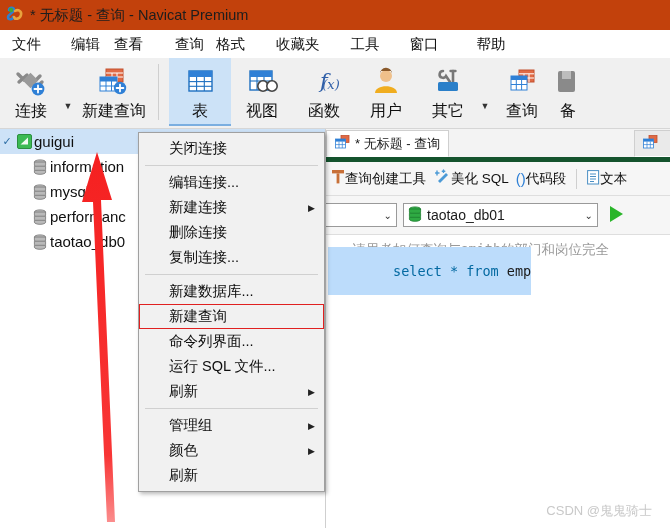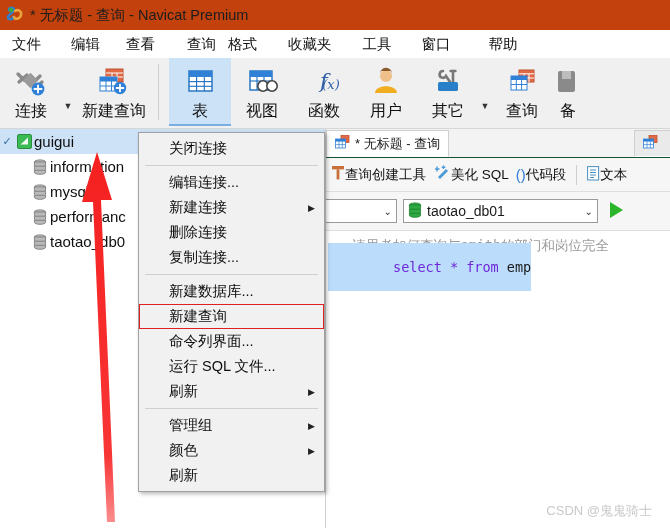--- a/index.html
+++ b/index.html
@@ -54,39 +54,39 @@
   .tw-arrow{width:14px;text-align:center;font-size:11px;color:#2b6ca3;flex:none;}
   .tw-icon{width:20px;display:flex;align-items:center;justify-content:center;flex:none;}
   .tw-label{font-size:15px;color:#0f0f0f;}
   .tree-child{padding-left:30px;}
   
   #rightpane{
     position:absolute;left:325px;top:129px;width:345px;height:399px;
     background:#ffffff;overflow:hidden;border-left:1px solid #cfcfcf;
   }
   #tabstrip{height:28px;background:#f3f3f3;display:flex;align-items:flex-end;
-    border-bottom:1px solid #14532d;position:relative;}
+    border-bottom:5px solid #14532d;position:relative;}
   .qtab{height:27px;display:flex;align-items:center;gap:5px;padding:0 8px;
     background:#ffffff;border:1px solid #cfcfcf;border-bottom:1px solid #ffffff;
     font-size:13px;white-space:nowrap;box-sizing:border-box;}
   .qtab.second{margin-left:auto;border-right:none;}
   #qtoolbar{height:33px;display:flex;align-items:center;gap:5px;
     background:#f6f6f6;border-bottom:1px solid #dedede;padding-left:5px;white-space:nowrap;}
   .qt-item{display:flex;align-items:center;font-size:13.5px;color:#111;}
   .qt-div{width:1px;height:20px;background:#cfcfcf;margin:0 5px;}
   #selectorrow{height:38px;display:flex;align-items:center;gap:6px;
     background:#f6f6f6;border-bottom:1px solid #dedede;padding:0 4px;}
   .combo{height:24px;border:1px solid #9a9a9a;background:#fff;display:flex;
     align-items:center;gap:5px;padding:0 4px;box-sizing:border-box;font-size:14px;}
   .combo .cv{flex:1;overflow:hidden;white-space:nowrap;}
   .combo .chev{font-size:10px;color:#333;padding-left:4px;}
   #editor{background:#fff;padding-top:4px;font-family:"DejaVu Sans Mono","Liberation Mono",monospace;}
   .code-line{height:21px;display:flex;align-items:center;white-space:pre;font-size:13.5px;padding-left:2px;}
   .cmt{color:#9a9a9a;}
-  .kw{color:#6d28d9;}
+  .kw{color:#0369a1;}
   .sel-txt{background:#bcdcfb;}
   
   #ctxmenu{
     position:absolute;left:138px;top:132px;width:187px;
     background:#f1f1f1;border:1px solid #a0a0a0;
     box-shadow:2px 2px 4px rgba(0,0,0,.28);
     padding:3px 0;box-sizing:border-box;z-index:40;
   }
   .cm-item{height:25px;display:flex;align-items:center;padding:0 8px 0 30px;
     font-size:14.5px;color:#0e0e0e;position:relative;white-space:nowrap;box-sizing:border-box;}
@@ -108,21 +108,21 @@
       <path d="M9 5 C12 3,16 5,15 9 C14 13,9 14,8 11" fill="none" stroke="#e8a33d" stroke-width="2.6" stroke-linecap="round"></path>
       <circle cx="5" cy="4" r="2.2" fill="#3aa93a"></circle>
     </svg>
   </span>
   <span id="title-text">* 无标题 - 查询 - Navicat Premium</span>
 </div>
 
 <div id="menubar">
   <div class="menu-item" style="margin-left:8px">文件</div>
   <div class="menu-item" style="margin-left:22px">编辑</div>
-  <div class="menu-item" style="margin-left:18px">查看</div>
+  <div class="menu-item" style="margin-left:6px">查看</div>
   <div class="menu-item" style="margin-left:24px">查询</div>
   <div class="menu-item" style="margin-left:4px">格式</div>
   <div class="menu-item" style="margin-left:23px">收藏夹</div>
   <div class="menu-item" style="margin-left:23px">工具</div>
   <div class="menu-item" style="margin-left:22px">窗口</div>
   <div class="menu-item" style="margin-left:30px">帮助</div>
 </div>
 
 <div id="toolbar">
 

